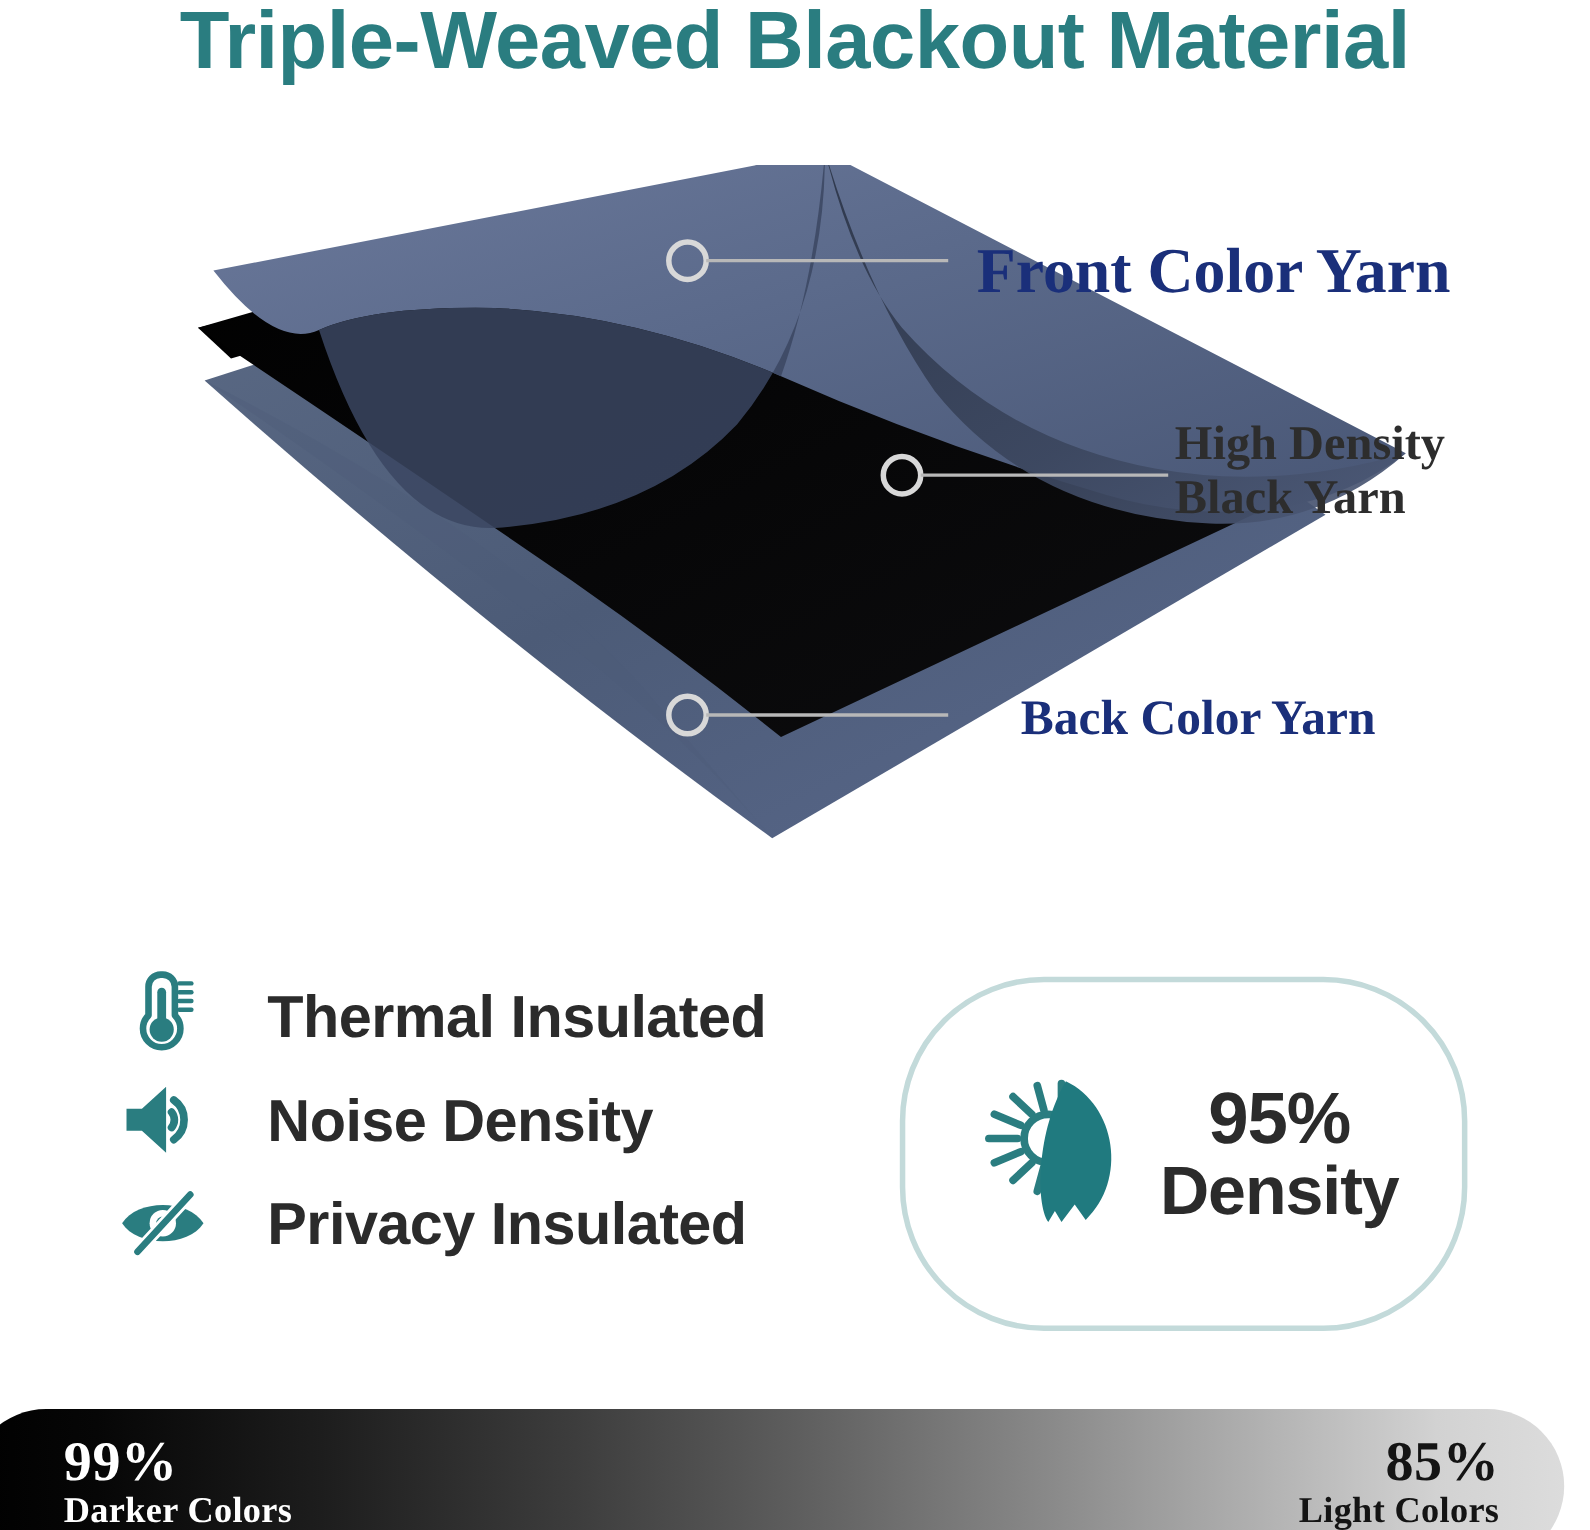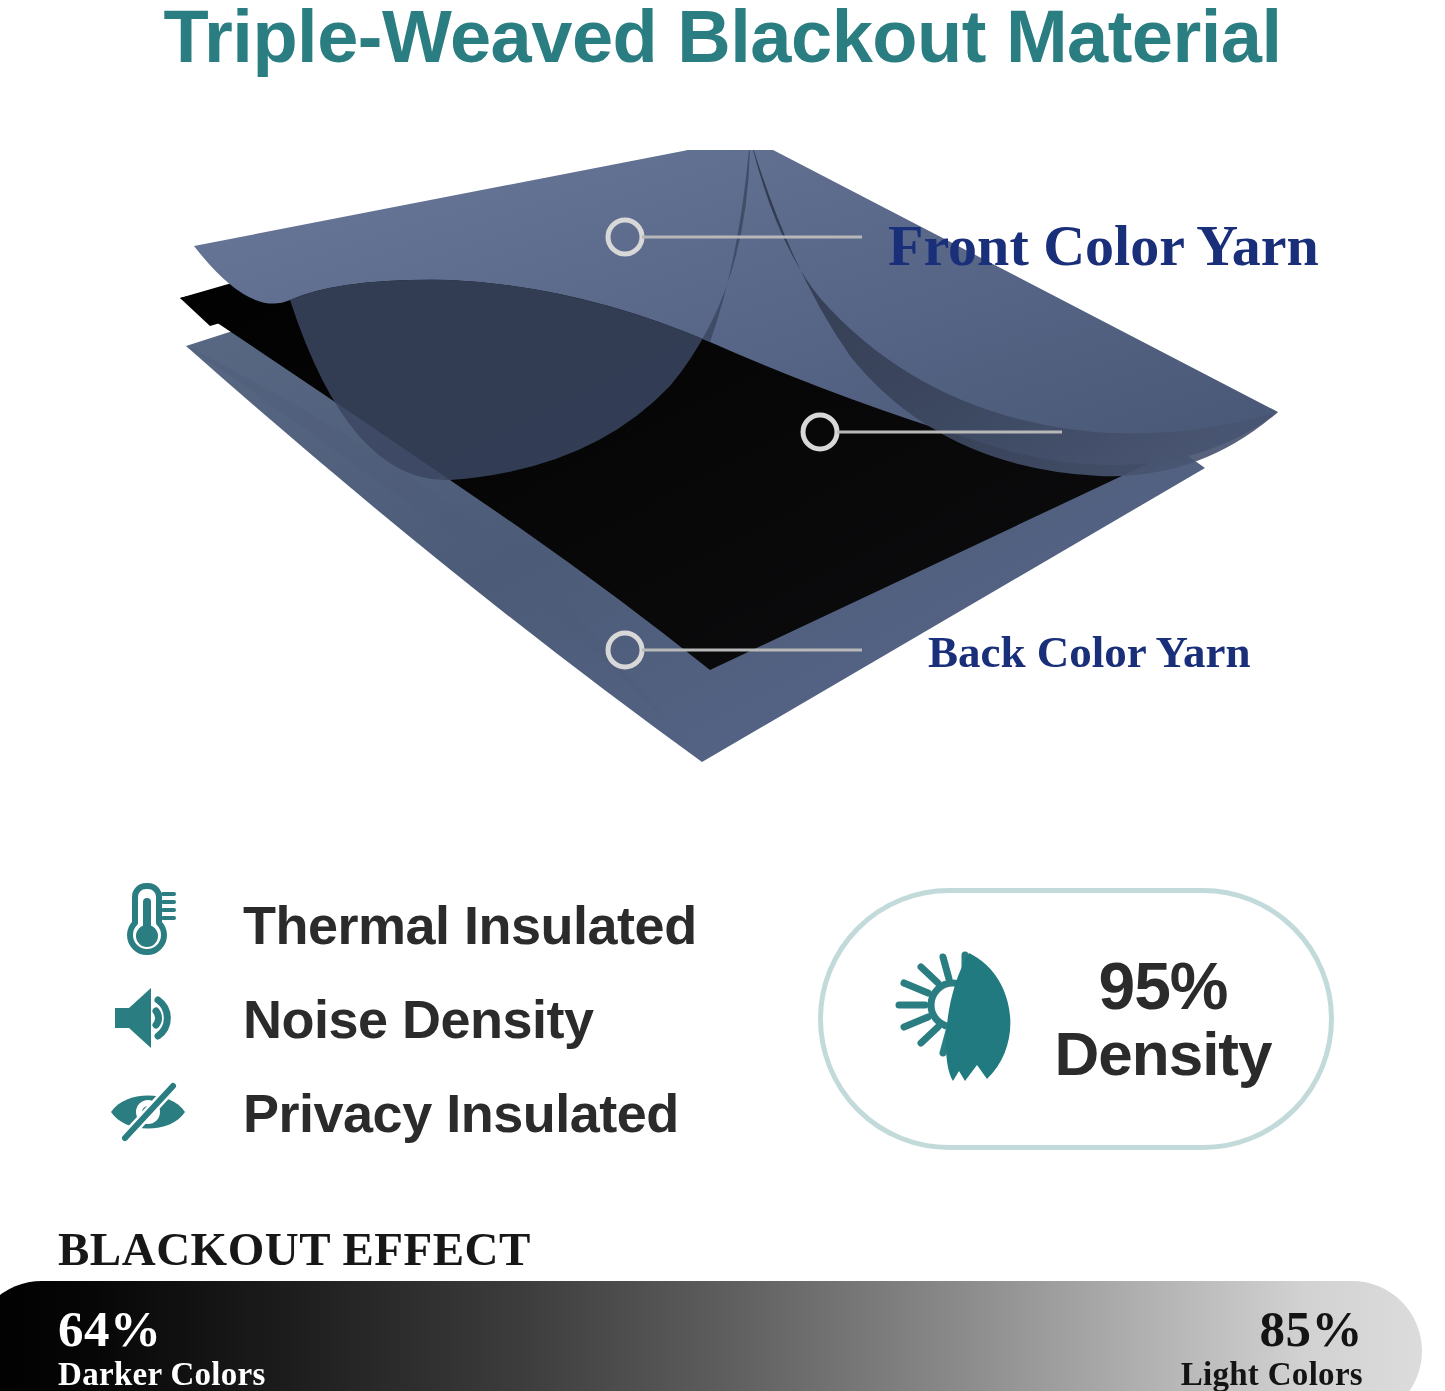--- a/index.html
+++ b/index.html
@@ -102,21 +102,21 @@
     letter-spacing: -0.5px;
     white-space: nowrap;
   }
 
   
   .badge {
     position: absolute;
     left: 818px;
     top: 888px;
     width: 516px;
-    height: 262px;
+    height: 322px;
     border: 5px solid #c3dada;
     border-radius: 131px;
     box-sizing: border-box;
     display: flex;
     align-items: center;
     justify-content: center;
     background: #ffffff;
   }
   .badge-icon {
     width: 170px;
@@ -274,20 +274,24 @@
         <line x1="687" y1="282" x2="912" y2="282" stroke="#b8b8b8" stroke-width="3"></line>
       </g>
       <g>
         <circle cx="475" cy="500" r="17" fill="none" stroke="#d8d8d8" stroke-width="5"></circle>
         <line x1="492" y1="500" x2="712" y2="500" stroke="#b8b8b8" stroke-width="3"></line>
       </g>
     </svg>
   </div>
 
   <div class="lbl lbl-front">Front  Color Yarn</div>
+  <div class="lbl lbl-mid">
+    <div>High Density</div>
+    <div>Black Yarn</div>
+  </div>
   <div class="lbl lbl-back">Back Color Yarn</div>
 
   <div class="features">
 
     <div class="feature-row">
       <div class="feature-icon">
         <svg width="62" height="76" viewBox="0 0 62 76" xmlns="http://www.w3.org/2000/svg">
           <path d="M30 6 h-1 a11 11 0 0 0 -11 11 v26 a17 17 0 1 0 24 0 v-26 a11 11 0 0 0 -11 -11 z" fill="none" stroke="#2a7d80" stroke-width="6" stroke-linejoin="round"></path>
           <path d="M30 22 v24" stroke="#2a7d80" stroke-width="8" stroke-linecap="round" fill="none"></path>
           <circle cx="30" cy="56" r="11" fill="#2a7d80"></circle>
@@ -345,26 +349,25 @@
         <path d="M78 14 C124 36, 134 104, 96 140 L86 126 L74 142 L68 132 L62 142
                  C50 124, 52 58, 78 14 Z" fill="#207a7f"></path>
       </svg>
     </div>
     <div class="badge-text">
       <div class="badge-pct">95%</div>
       <div class="badge-word">Density</div>
     </div>
   </div>
 
-  <div class="effect-heading">BLACKOUT EFFECT</div>
 
   <div class="gradient-bar"></div>
 
   <div class="bar-left">
-    <div class="bar-pct">64%</div>
+    <div class="bar-pct">99%</div>
     <div class="bar-sub">Darker Colors</div>
   </div>
 
   <div class="bar-right">
     <div class="bar-pct">85%</div>
     <div class="bar-sub">Light Colors</div>
   </div>
 
 </div>
 

